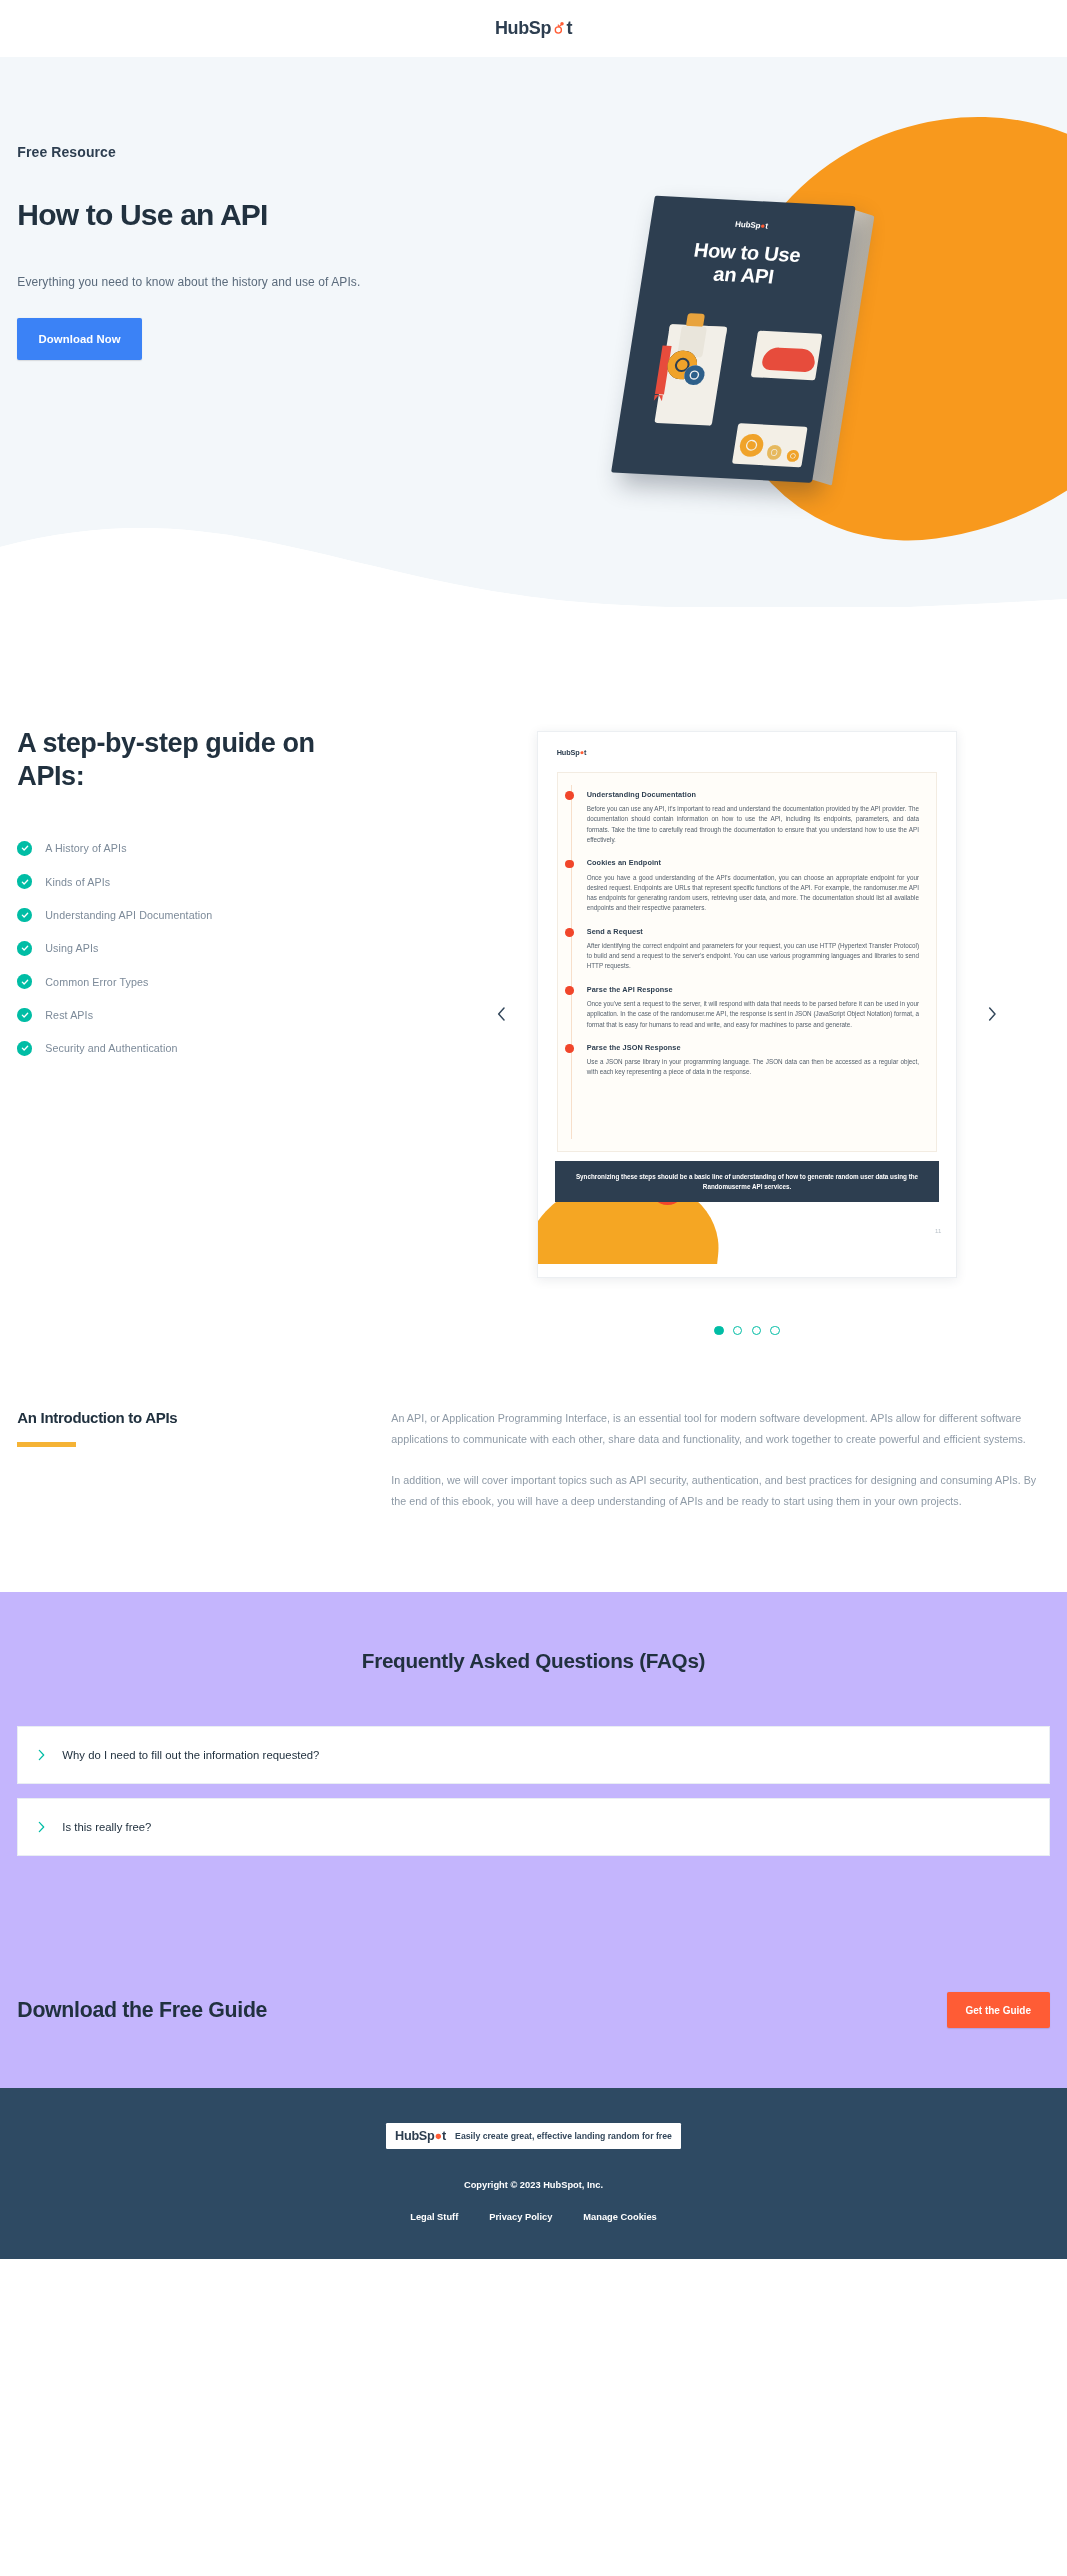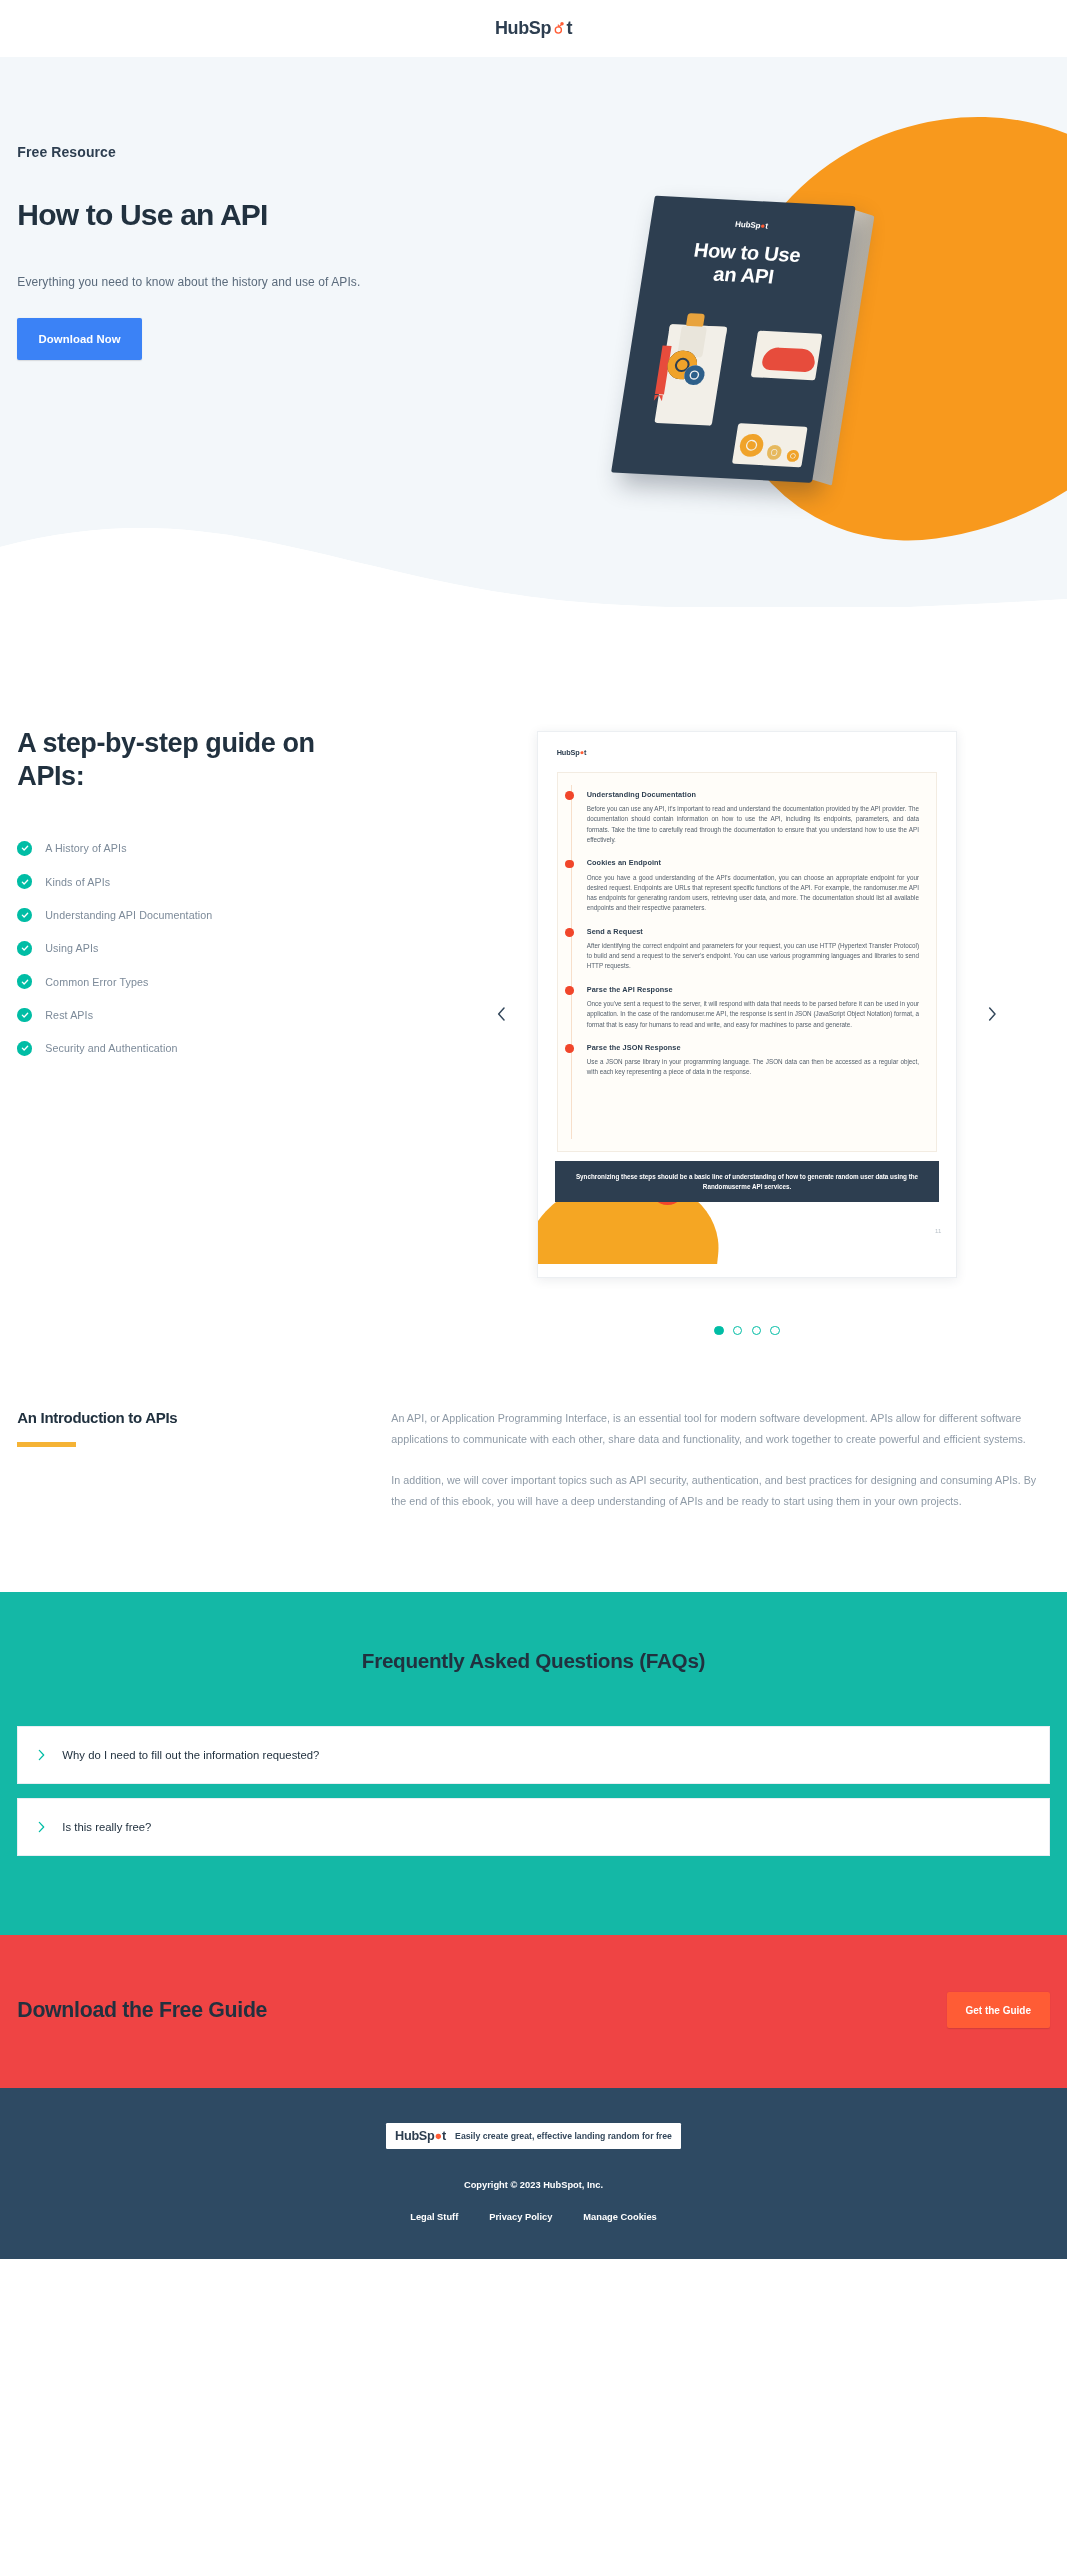--- a/index.html
+++ b/index.html
@@ -336,21 +336,21 @@
   }
   .intro-right { flex:1; max-width:667px; }
   .intro-right p {
     font-size:10.7px; line-height:1.95; color:#8e9aa6;
     margin-bottom:20px; letter-spacing:0.03px;
   }
   .intro-right p:last-child { margin-bottom:0; }
 
   
   .faq {
-    background:#14b8a6;
+    background:#c4b5fd;
     padding:57px 17.3px 64px 17.3px;
   }
   .faq-title {
     text-align:center;
     font-size:20.7px;
     font-weight:700;
     letter-spacing:-0.3px;
     color:#21313f;
     margin-bottom:53px;
   }
@@ -366,21 +366,21 @@
   }
   .faq-chev {
     flex:0 0 14.7px; color:#00bda5; margin-right:9.3px;
     display:flex; align-items:center;
   }
   .faq-chev svg { display:block; }
   .faq-q { font-size:11.3px; font-weight:400; color:#21313f; letter-spacing:0.03px; }
 
   
   .cta {
-    background:#ef4444;
+    background:#c4b5fd;
     padding:57px 17.3px 60px 17.3px;
     display:flex;
     align-items:center;
     justify-content:space-between;
   }
   .cta-title { font-size:21.3px; font-weight:700; color:#21313f; letter-spacing:-0.3px; }
   .btn-cta {
     background:#ff5c35;
     color:#ffffff;
     border:none;

